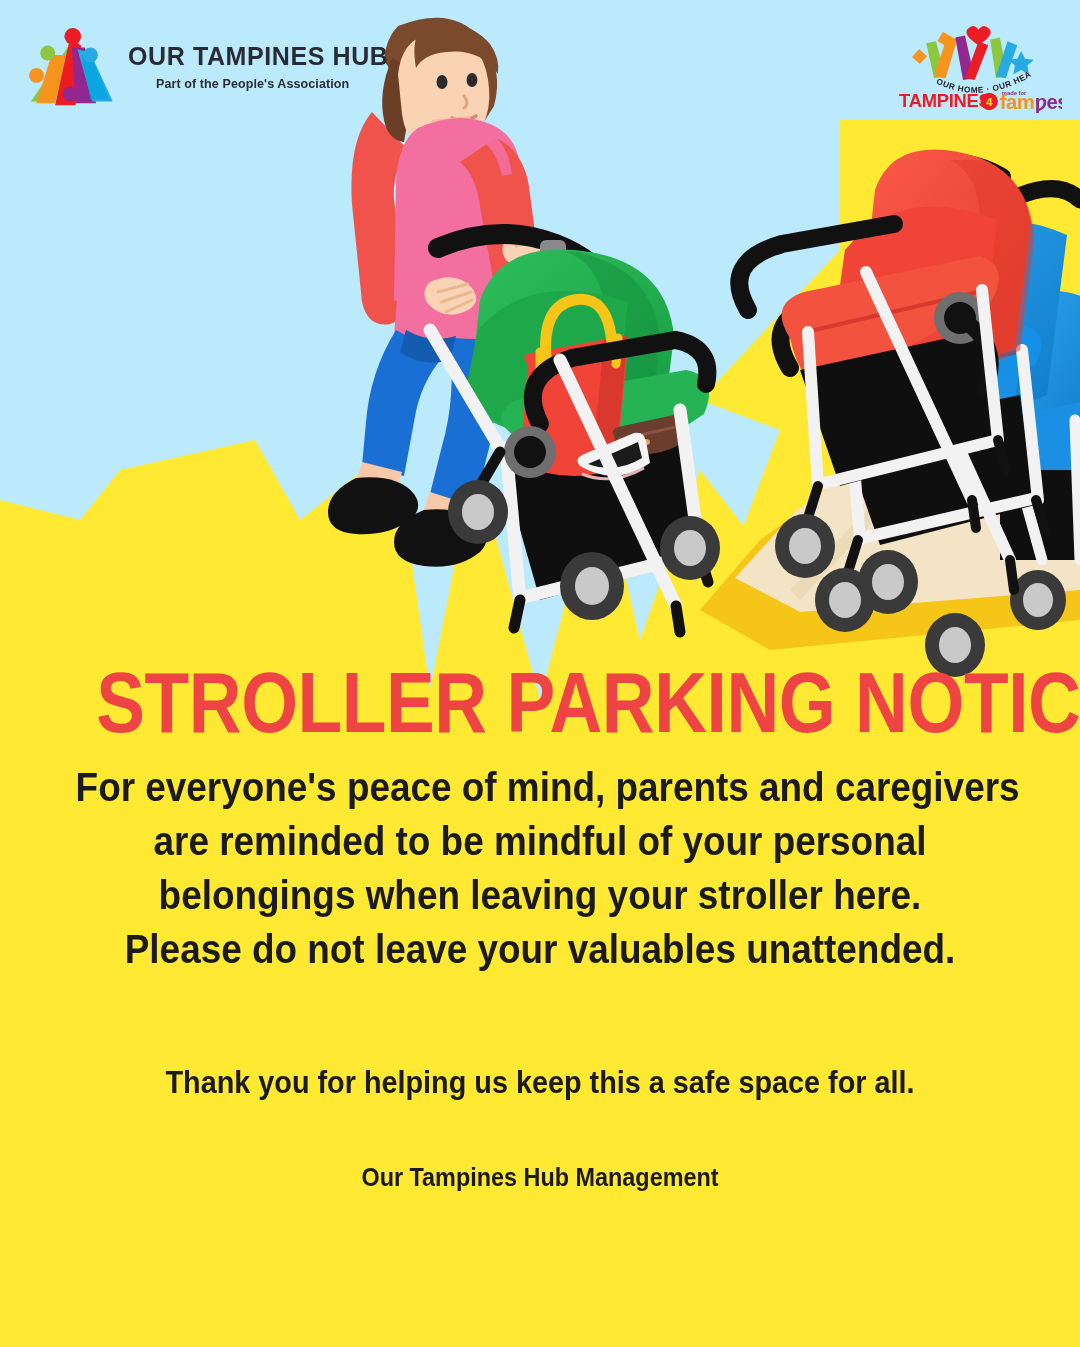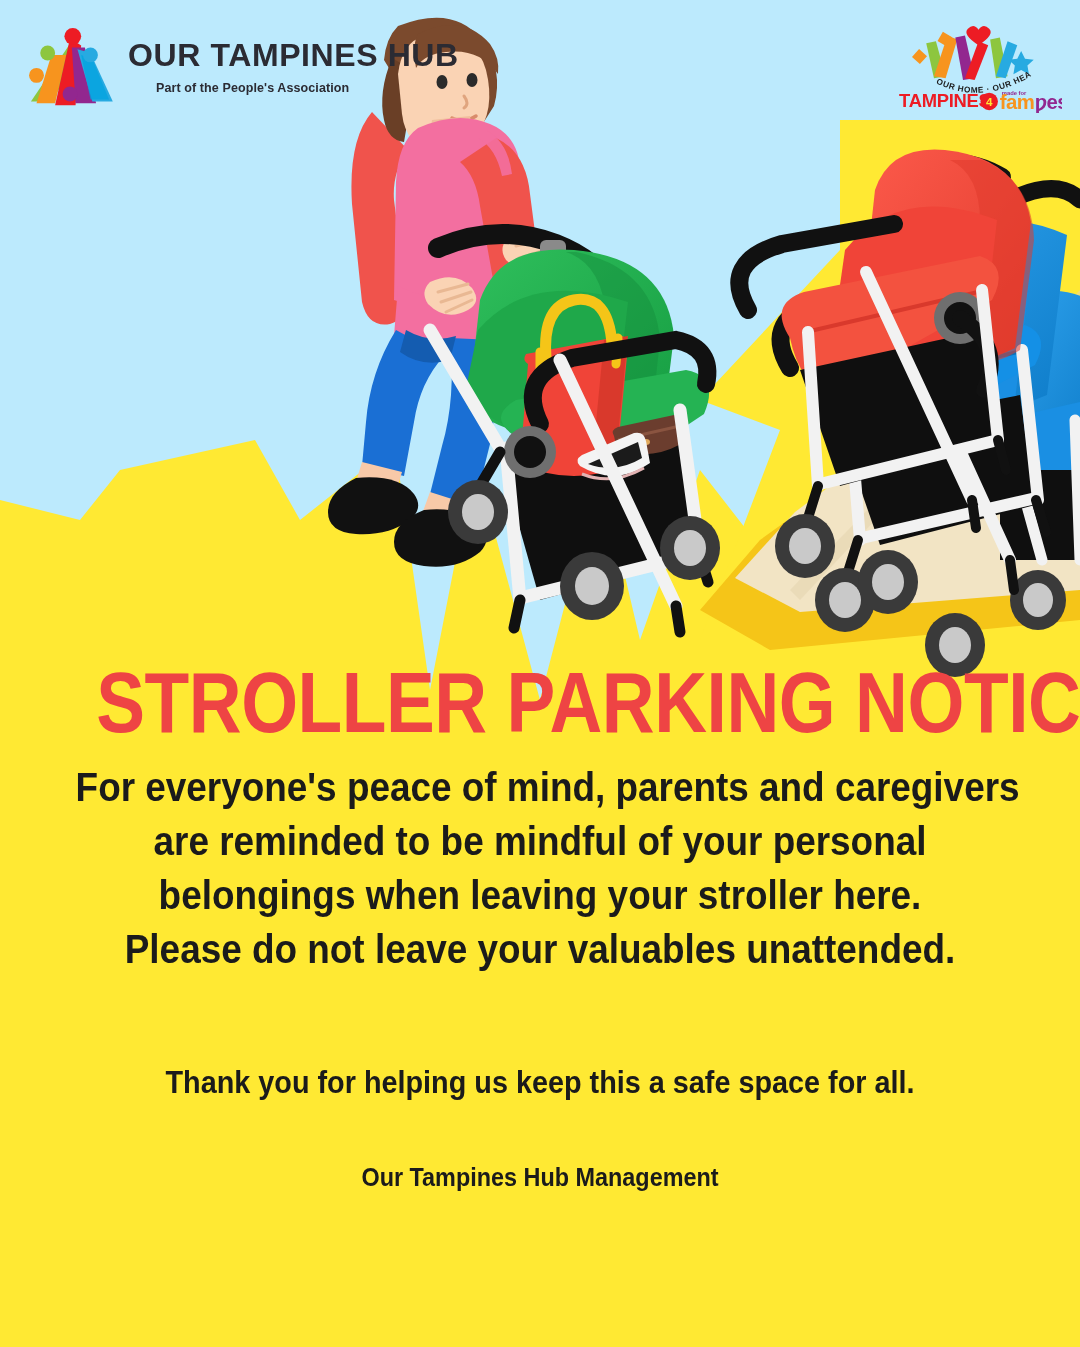--- a/index.html
+++ b/index.html
@@ -38,21 +38,21 @@
     top: 24px;
     width: 330px;
     height: 86px;
     display: flex;
     align-items: center;
     gap: 10px;
   }
   .logo-oth-mark { width: 96px; height: 80px; flex: 0 0 auto; }
   .logo-oth-text { display: flex; flex-direction: column; justify-content: center; }
   .logo-oth-title {
-    font-size: 32px;
+    font-size: 25px;
     font-weight: bold;
     letter-spacing: 0.6px;
     color: #2b2b33;
     line-height: 1.05;
     white-space: nowrap;
   }
   .logo-oth-sub {
     font-size: 12.5px;
     font-weight: bold;
     color: #2b2b33;

